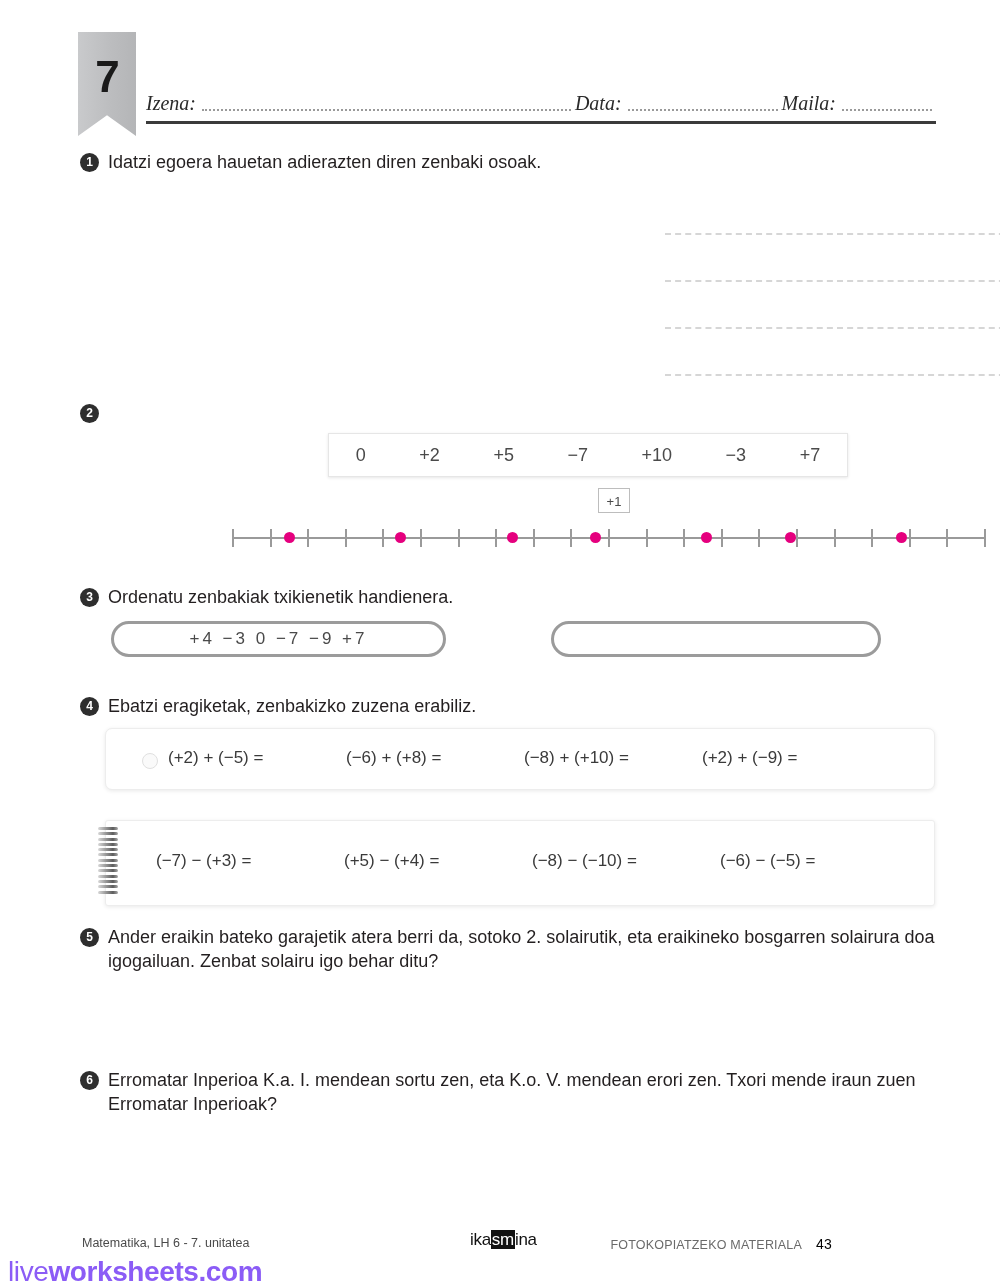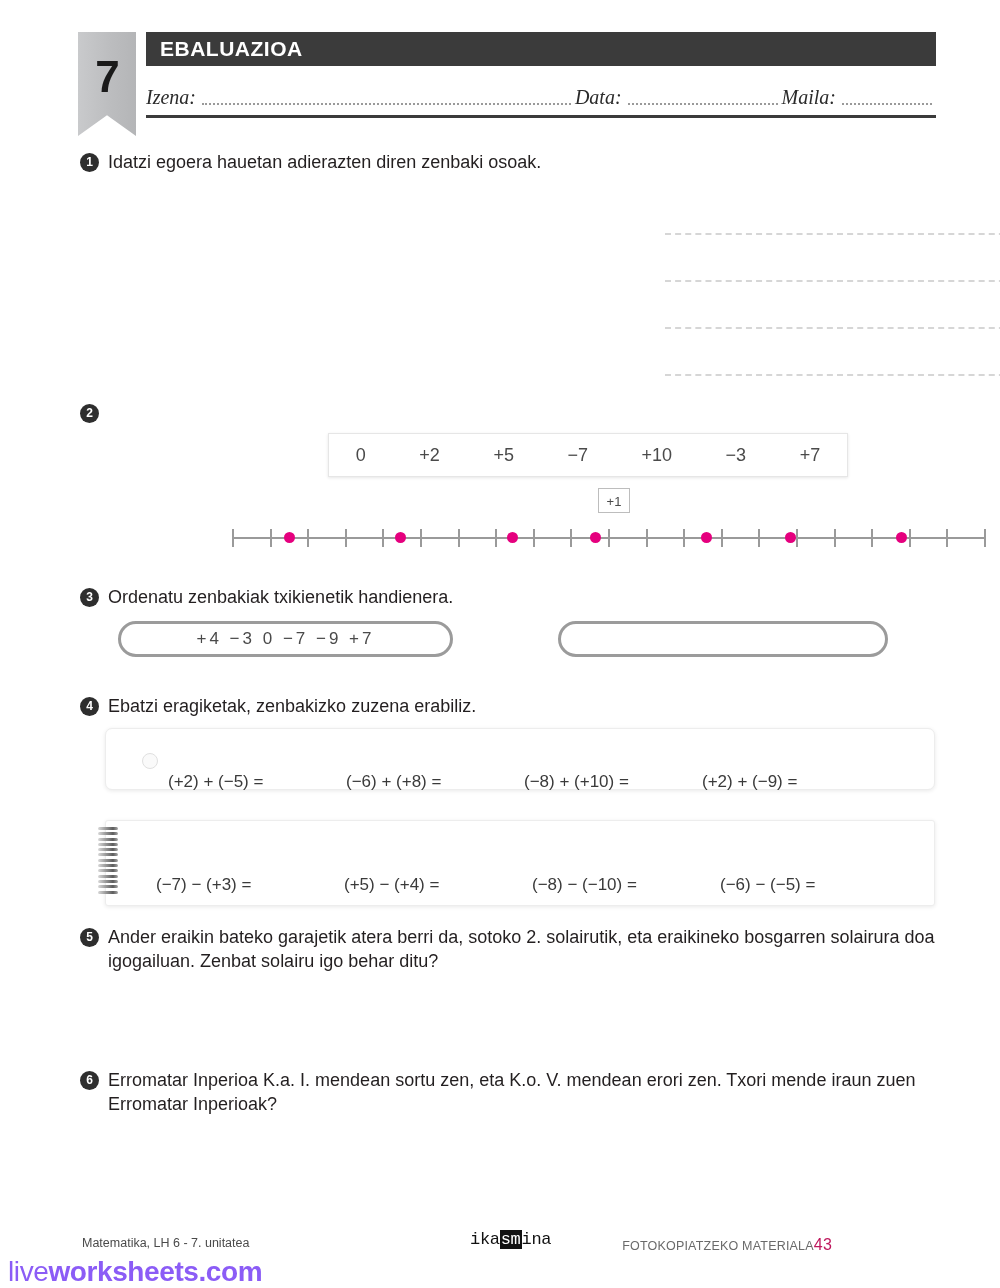--- a/index.html
+++ b/index.html
@@ -58,21 +58,21 @@
     font-size: 21px;
     font-weight: bold;
     letter-spacing: 0.5px;
     line-height: 34px;
     padding-left: 14px;
     font-family: "Liberation Sans", sans-serif;
   }
   .name-row {
     position: absolute;
     left: 68px;
-    top: 38px;
+    top: 44px;
     width: 790px;
     height: 48px;
     border-bottom: 3px solid #3b3b3b;
     display: flex;
     align-items: flex-end;
     padding-bottom: 6px;
     box-sizing: border-box;
   }
   .field-label {
     font-family: "Liberation Serif", serif;
@@ -261,21 +261,20 @@
     box-shadow: 0 1px 4px rgba(0,0,0,0.09);
     box-sizing: border-box;
   }
   .opbox.a { top: 0; height: 62px; }
   .opbox.b { top: 92px; height: 86px; border-radius: 3px; }
   .op-row {
     position: absolute;
     left: 0; right: 0;
     display: flex;
     align-items: center;
-    margin-top: 24px;
   }
   .opbox.a .op-row { top: 19px; padding-left: 62px; }
   .opbox.b .op-row { top: 30px; padding-left: 50px; }
   .op {
     font-size: 17px;
     color: #3a3a3a;
     white-space: nowrap;
   }
   .opbox.a .op { width: 178px; }
   .opbox.b .op { width: 188px; }
@@ -319,60 +318,58 @@
     top: 0;
     font-size: 12.5px;
     color: #4a4a4a;
   }
   .foot-center {
     position: absolute;
     left: 470px;
     top: -6px;
     font-size: 17px;
     color: #111;
-    font-family: Liberation Mono, monospace;
+    font-family: Liberation Sans, sans-serif;
     letter-spacing: -0.3px;
   }
   .foot-center .blk {
     background: #111;
     color: #fff;
     padding: 0 1px;
   }
   .foot-right {
     position: absolute;
     right: 64px;
     top: 0;
     font-size: 12.5px;
     color: #6a6a6a;
     letter-spacing: 0.2px;
   }
   .foot-right .pg {
-    color: #be185d;
-    font-size: 16px;
+    color: #000000;
+    margin-left: 14px;
+    font-size: 14px;
   }
   .watermark {
     position: absolute;
     left: 8px;
     top: 1256px;
     font-size: 28px;
     color: #8b5cf6;
     letter-spacing: -0.4px;
     font-family: "Liberation Sans", sans-serif;
   }
   .watermark b { font-weight: bold; }
 </style>
 </head>
 <body>
 
 <div class="header-wrap">
   <div class="unit-ribbon"></div>
   <div class="unit-number">7</div>
-  <div class="title-bar">
-    <div class="title-text">EBALUAZIOA</div>
-  </div>
   <div class="name-row">
     <span class="field-label">Izena:</span>
     <span class="dotline f-name"></span>
     <span class="field-label">Data:</span>
     <span class="dotline f-date"></span>
     <span class="field-label">Maila:</span>
     <span class="dotline f-level"></span>
   </div>
 </div>
 
@@ -441,21 +438,21 @@
         </div>
     </div>
   </div>
 </div>
 
 <div class="ex" style="top:585px;height:90px">
   <div class="ex-head">
     <span class="badge">3</span>
     <span class="ex-text">Ordenatu zenbakiak txikienetik handienera.</span>
   </div>
-  <div style="position:absolute;left:8px;top:36px;width:860px;height:44px">
+  <div style="position:absolute;left:1px;top:36px;width:860px;height:44px">
     <div class="pill pill-left">
       <span class="nums">+4  −3  0  −7  −9  +7</span>
     </div>
     <div class="pill pill-right">
       <span class="nums"></span>
     </div>
   </div>
 </div>
 
 <div class="ex" style="top:694px;height:200px">

